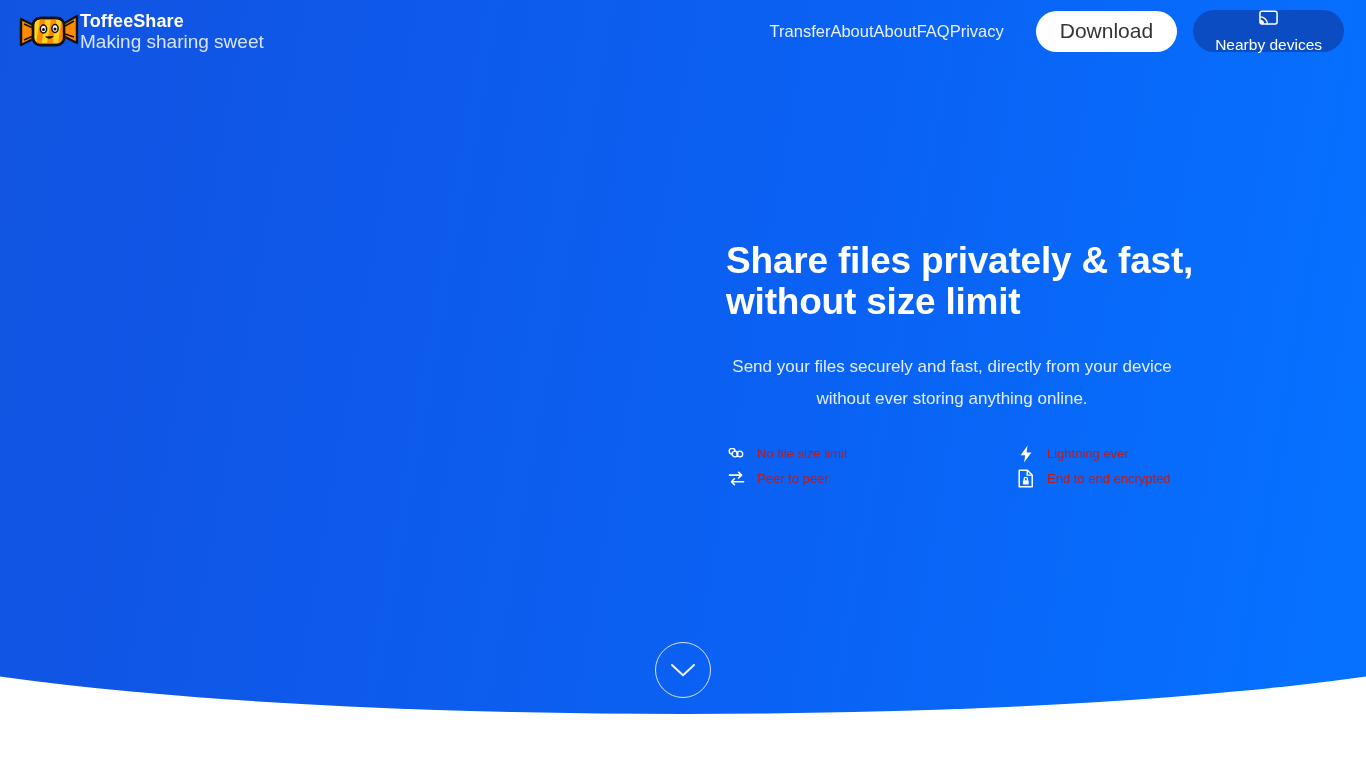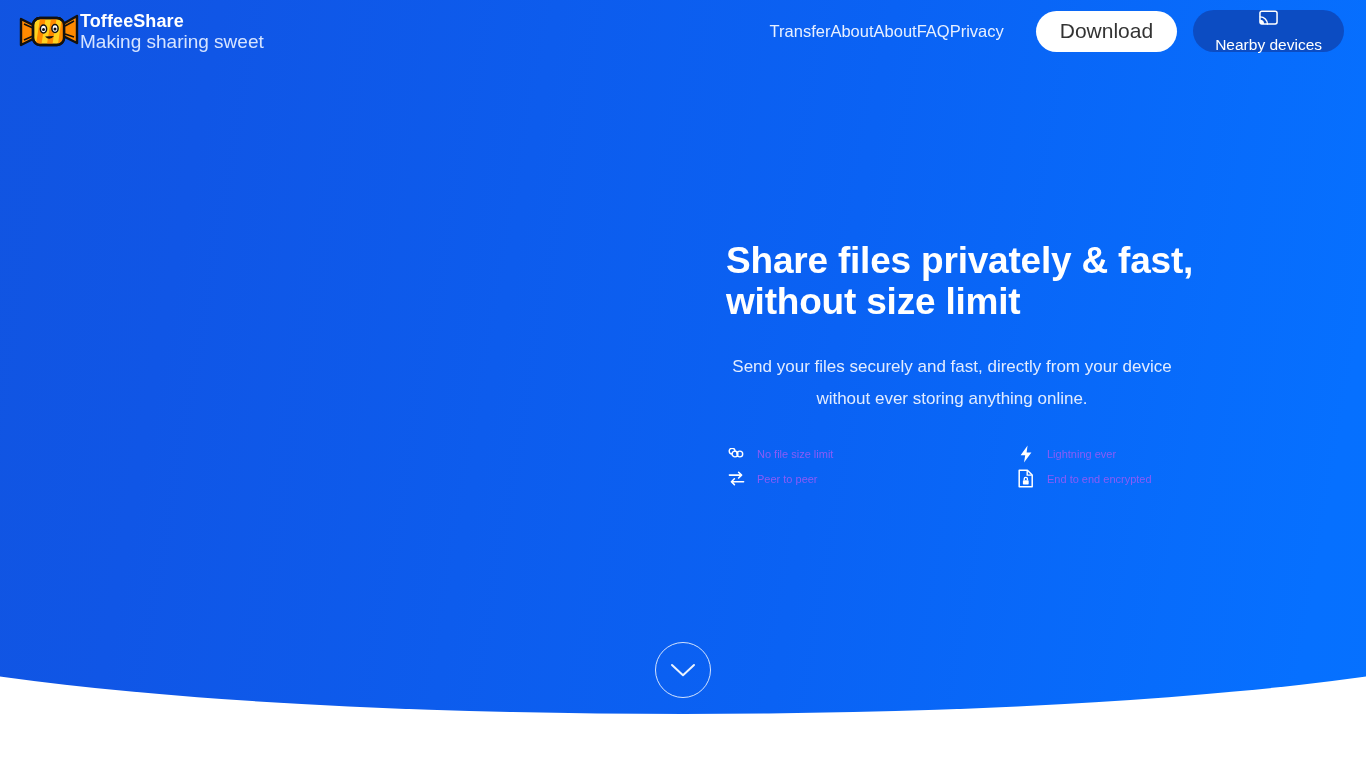--- a/index.html
+++ b/index.html
@@ -107,21 +107,21 @@
     column-gap:0px;
   }
   .feature { display:flex; align-items:center; gap:11px; }
   .feature-ico {
     width:20px; height:20px; flex:0 0 auto;
     display:flex; align-items:center; justify-content:center;
     color:#ffffff;
   }
   .feature-ico svg { display:block; }
   .feature-label {
-    color:#8b5cf6; font-size:11px; line-height:20px; white-space:nowrap;
+    color:#b91c1c; font-size:13px; line-height:20px; white-space:nowrap;
   }
 
   
   .scroll-btn {
     position:absolute;
     left:655px; top:642px;
     width:56px; height:56px;
     border-radius:50%;
     border:1.6px solid rgba(255,255,255,.82);
     background:transparent;

